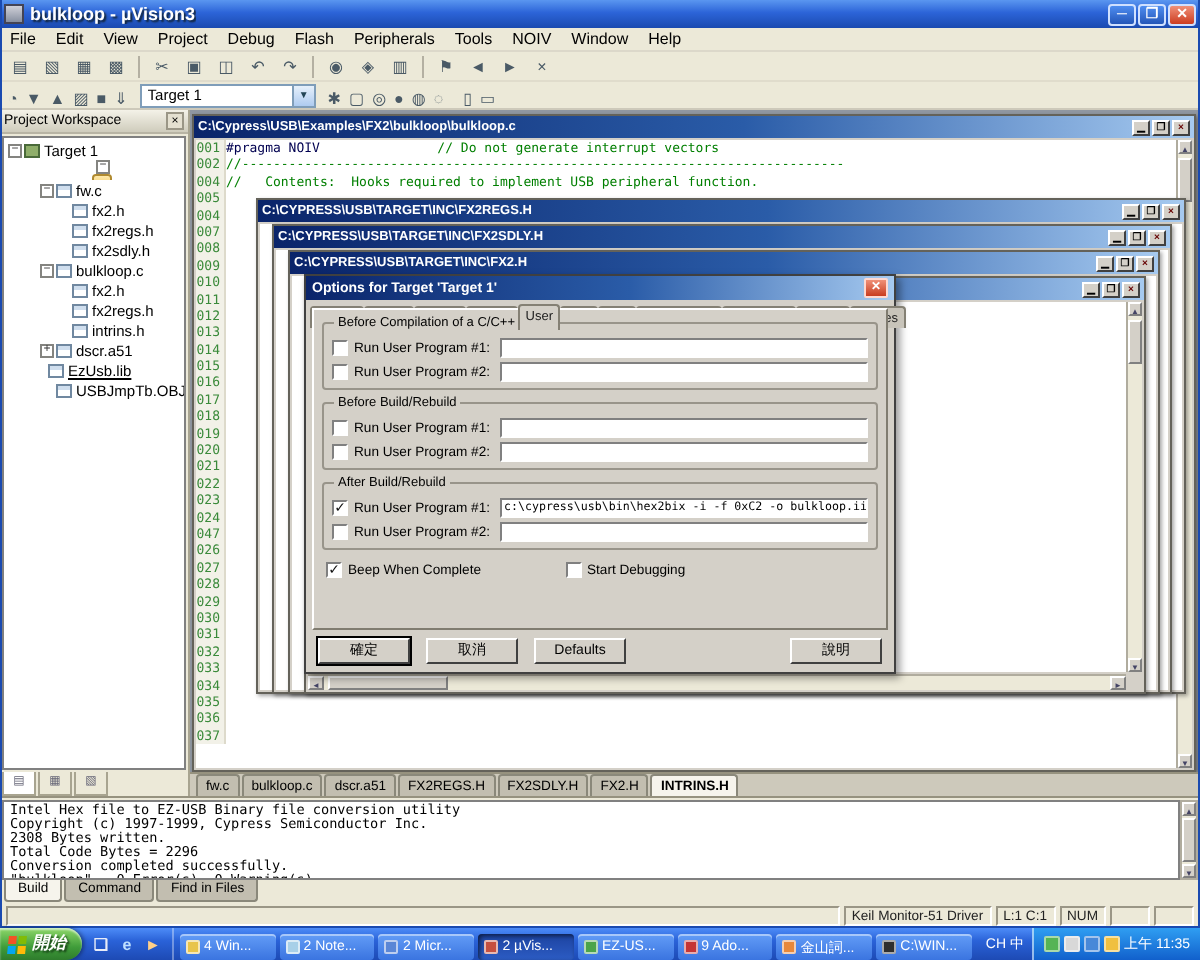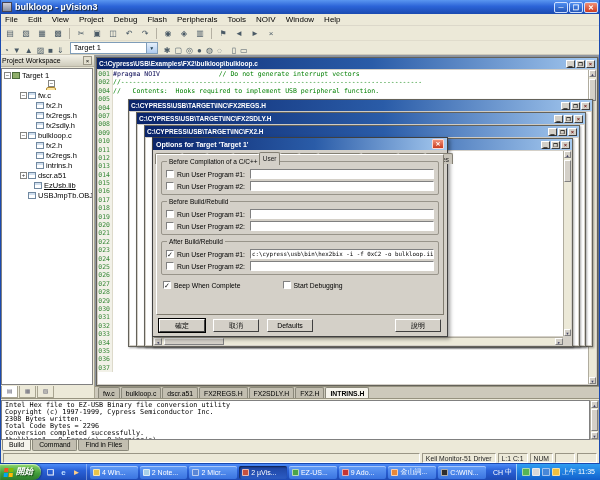--- a/index.html
+++ b/index.html
@@ -92,21 +92,21 @@
   #outsb .sbthumb{flex:1;margin:1px 0;background:#d4d0c8;border:1px solid;border-color:#fff #808080 #808080 #fff}
   #outtabs{position:absolute;left:2px;bottom:0;height:12px;display:flex;align-items:flex-start}
   .otab{font-size:6.8px;height:11px;line-height:10px;padding:0 6px;background:#c2beb0;border:1px solid #8a887a;border-top:none;border-radius:0 0 2px 2px;margin-right:1px}
   .otab.active{background:#f6f4ec}
   
   #statusbar{position:absolute;left:0;top:452px;width:600px;height:12px;background:#ece9d8;display:flex;align-items:center;font-size:6.8px;gap:2px;padding:0 3px;z-index:6}
   .sseg{height:10px;line-height:9px;border:1px solid;border-color:#9a9686 #fff #fff #9a9686;padding:0 3px;white-space:nowrap;color:#222}
   .sseg.grow{flex:1}
   .sseg.sm{width:20px}
   
-  #taskbar{position:absolute;left:0;top:464px;width:600px;height:16px;background:linear-gradient(#4d8cf8,#2a62d8 40%,#1d4ab4);display:flex;align-items:center;z-index:60}
+  #taskbar{position:absolute;left:0;top:464px;width:600px;height:16px;background:linear-gradient(#4d8cf8,#2a62d8 40%,#1d4ab4);display:flex;align-items:flex-end;z-index:60}
   #startbtn{height:16px;flex:none;background:linear-gradient(#8ed86a,#3f9c3a 60%,#2e7c2c);border-radius:0 8px 8px 0;display:flex;align-items:center;color:#fff;font-size:8.5px;font-weight:bold;font-style:italic;padding:0 8px 0 4px;box-shadow:inset 0 1px 1px rgba(255,255,255,.6),1px 0 2px rgba(0,0,0,.4);text-shadow:1px 1px 1px #164016}
   .winflag{width:9px;height:9px;display:grid;grid-template-columns:1fr 1fr;grid-template-rows:1fr 1fr;gap:1px;margin-right:3px;transform:skewX(-6deg)}
   .winflag i{display:block}
   #quicklaunch{display:flex;align-items:center;gap:2px;padding:0 4px;height:100%;border-right:1px solid rgba(255,255,255,.35);flex:none}
   .qlicon{width:11px;height:11px;font-size:8px;line-height:11px;text-align:center;font-weight:bold}
   #taskbtns{flex:1;display:flex;gap:2px;padding:0 3px;min-width:0;align-items:center}
   .taskbtn{flex:1;min-width:0;height:13px;border-radius:2px;background:linear-gradient(#639df7,#3a74e0);box-shadow:inset 0 1px 0 rgba(255,255,255,.45);color:#fff;font-size:7px;display:flex;align-items:center;padding:0 3px;white-space:nowrap;overflow:hidden}
   .taskbtn.active{background:linear-gradient(#1d43a0,#2c5cc4);box-shadow:inset 1px 1px 2px rgba(0,0,0,.55)}
   .tbicon{width:7px;height:7px;flex:none;margin-right:2px;border-radius:1px;border:1px solid rgba(255,255,255,.6)}
   #langband{flex:none;display:flex;align-items:center;gap:2px;color:#fff;font-size:7px;padding:0 4px;height:100%}
@@ -226,21 +226,21 @@
       <div class="trow" style="padding-left: 26px;">
         <span class="expsp"></span>
         <span class="ticon file"></span>
         <span class="tlabel">intrins.h</span>
       </div>
       <div class="trow" style="padding-left: 18px;">
         <span class="exp">+</span>
         <span class="ticon file"></span>
         <span class="tlabel">dscr.a51</span>
       </div>
-      <div class="trow" style="padding-left: 24px; text-decoration: underline;">
+      <div class="trow" style="padding-left: 14px; text-decoration: underline;">
         <span class="expsp"></span>
         <span class="ticon file"></span>
         <span class="tlabel">EzUsb.lib</span>
       </div>
       <div class="trow" style="padding-left: 18px;">
         <span class="expsp"></span>
         <span class="ticon file"></span>
         <span class="tlabel">USBJmpTb.OBJ</span>
       </div>
     </div>
@@ -279,21 +279,21 @@
         <div class="cl"><span class="ln">015</span></div>
         <div class="cl"><span class="ln">016</span></div>
         <div class="cl"><span class="ln">017</span></div>
         <div class="cl"><span class="ln">018</span></div>
         <div class="cl"><span class="ln">019</span></div>
         <div class="cl"><span class="ln">020</span></div>
         <div class="cl"><span class="ln">021</span></div>
         <div class="cl"><span class="ln">022</span></div>
         <div class="cl"><span class="ln">023</span></div>
         <div class="cl"><span class="ln">024</span></div>
-        <div class="cl"><span class="ln">025</span></div>
+        <div class="cl"><span class="ln">047</span></div>
         <div class="cl"><span class="ln">026</span></div>
         <div class="cl"><span class="ln">027</span></div>
         <div class="cl"><span class="ln">028</span></div>
         <div class="cl"><span class="ln">029</span></div>
         <div class="cl"><span class="ln">030</span></div>
         <div class="cl"><span class="ln">031</span></div>
         <div class="cl"><span class="ln">032</span></div>
         <div class="cl"><span class="ln">033</span></div>
         <div class="cl"><span class="ln">034</span></div>
         <div class="cl"><span class="ln">035</span></div>

